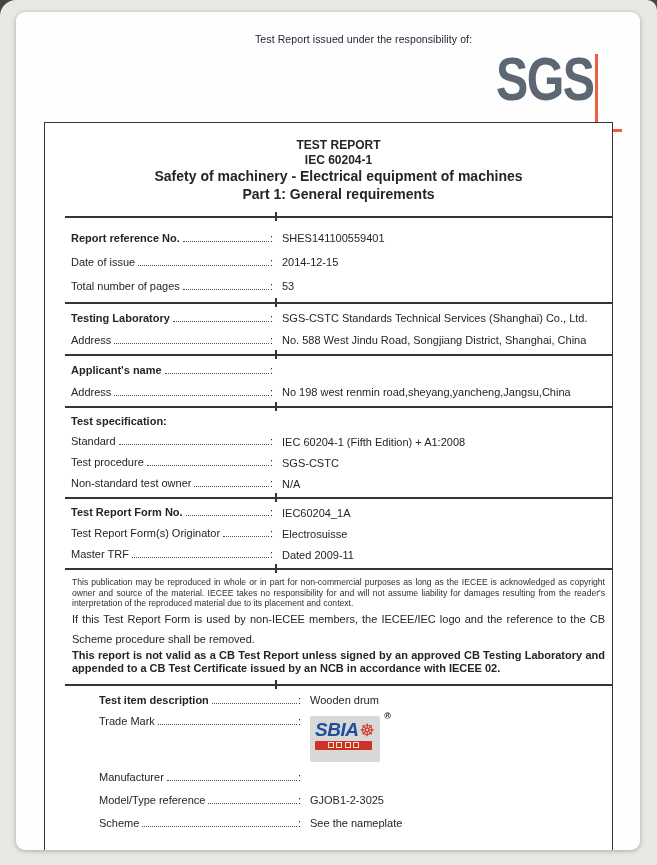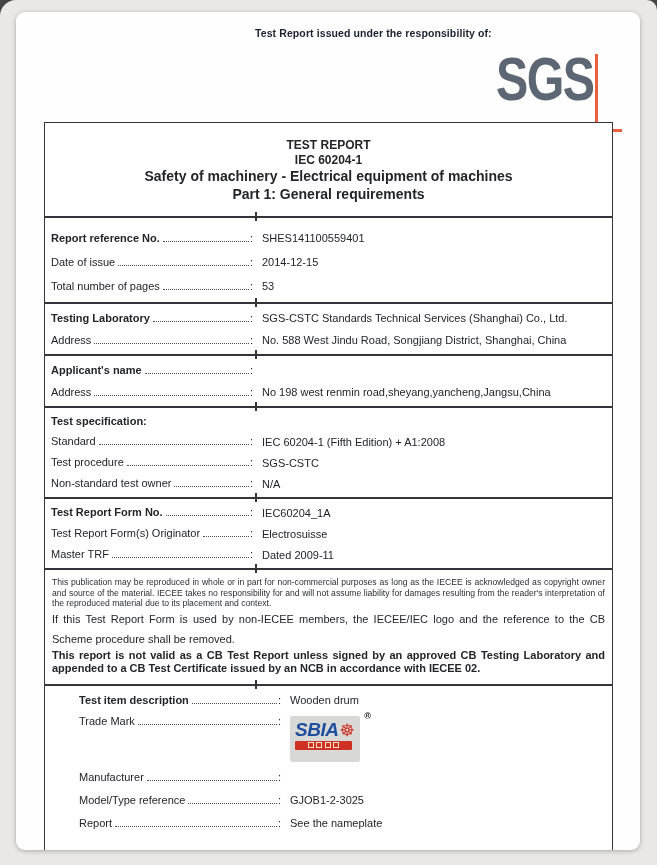--- a/index.html
+++ b/index.html
@@ -6,32 +6,32 @@
     --orange:#ec5f3f; --sgs:#5d6773; --ink:#232529; --line:#33353a;
     --tmblue:#1d4f9e; --tmred:#cf3124; --tmbg:#d8d8d6;
   }
   *{box-sizing:border-box; margin:0; padding:0;}
   html,body{width:657px;height:865px;}
   body{background:#454545; font-family:"Liberation Sans", sans-serif; color:var(--ink); overflow:hidden;}
   .stage{position:absolute; inset:0; background:#eae8e5; border-radius:16px 10px 0 0; overflow:hidden;}
   .page{position:absolute; left:16px; top:12px; width:624px; height:838px; background:#fefefe;
         border-radius:9px; box-shadow:0 1px 5px rgba(0,0,0,.28); overflow:hidden;}
 
-  .header-note{position:absolute; left:239px; top:15px; font-size:10.5px; font-weight:bold; color:#1c2030; letter-spacing:.1px;}
+  .header-note{position:absolute; left:239px; top:21px; font-size:10.5px; font-weight:normal; color:#1c2030; letter-spacing:.1px;}
 
   
   .sgs-logo{position:absolute; left:466px; top:32px; width:158px; height:80px;}
   .sgs-text{position:absolute; left:14px; top:7px; font-size:62px; line-height:56px; font-weight:bold;
             color:var(--sgs); letter-spacing:-2px; transform:scaleX(.78); transform-origin:0 0;}
   .sgs-h{position:absolute; left:0; top:85px; width:140px; height:3px; background:var(--orange);}
   .sgs-v{position:absolute; left:113px; top:10px; height:85px; width:3px; background:var(--orange);}
 
   
   .doc-table{position:absolute; left:28px; top:110px; width:569px; bottom:0;
-             border:1.6px solid var(--line); border-bottom:none; background:#fff;}
+             border:1.6px solid var(--line); border-bottom:none; background:#fff;padding-left:20px;}
   .title-area{text-align:center; padding:15px 0 13px; border-bottom:2.5px solid var(--line);}
   .t1{font-size:12px; font-weight:bold; line-height:15px;}
   .t2{font-size:14px; font-weight:bold; line-height:17.5px;}
 
   .tsection{position:relative; padding:3px 0;}
   .tsection + .tsection{border-top:2px solid var(--line);}
   .tsection::before{content:""; position:absolute; left:210px; top:-6px; width:1.5px; height:9px; background:var(--line);}
 
   .trow{display:flex; align-items:center; min-height:22px; padding-left:6px; padding-right:8px;}
   .s0 .trow{min-height:24px;}
@@ -245,21 +245,21 @@
             <div class="trow">
               <div class="tlabel">
                 <span class="lbl">Model/Type reference</span>
                 <span class="dots"></span>
                 <span class="colon">:</span>
               </div>
               <div class="tvalue">GJOB1-2-3025</div>
             </div>
             <div class="trow">
               <div class="tlabel">
-                <span class="lbl">Report</span>
+                <span class="lbl">Scheme</span>
                 <span class="dots"></span>
                 <span class="colon">:</span>
               </div>
               <div class="tvalue">See the nameplate</div>
             </div>
           </div>
         </div>
     </div>
 
   </div>

